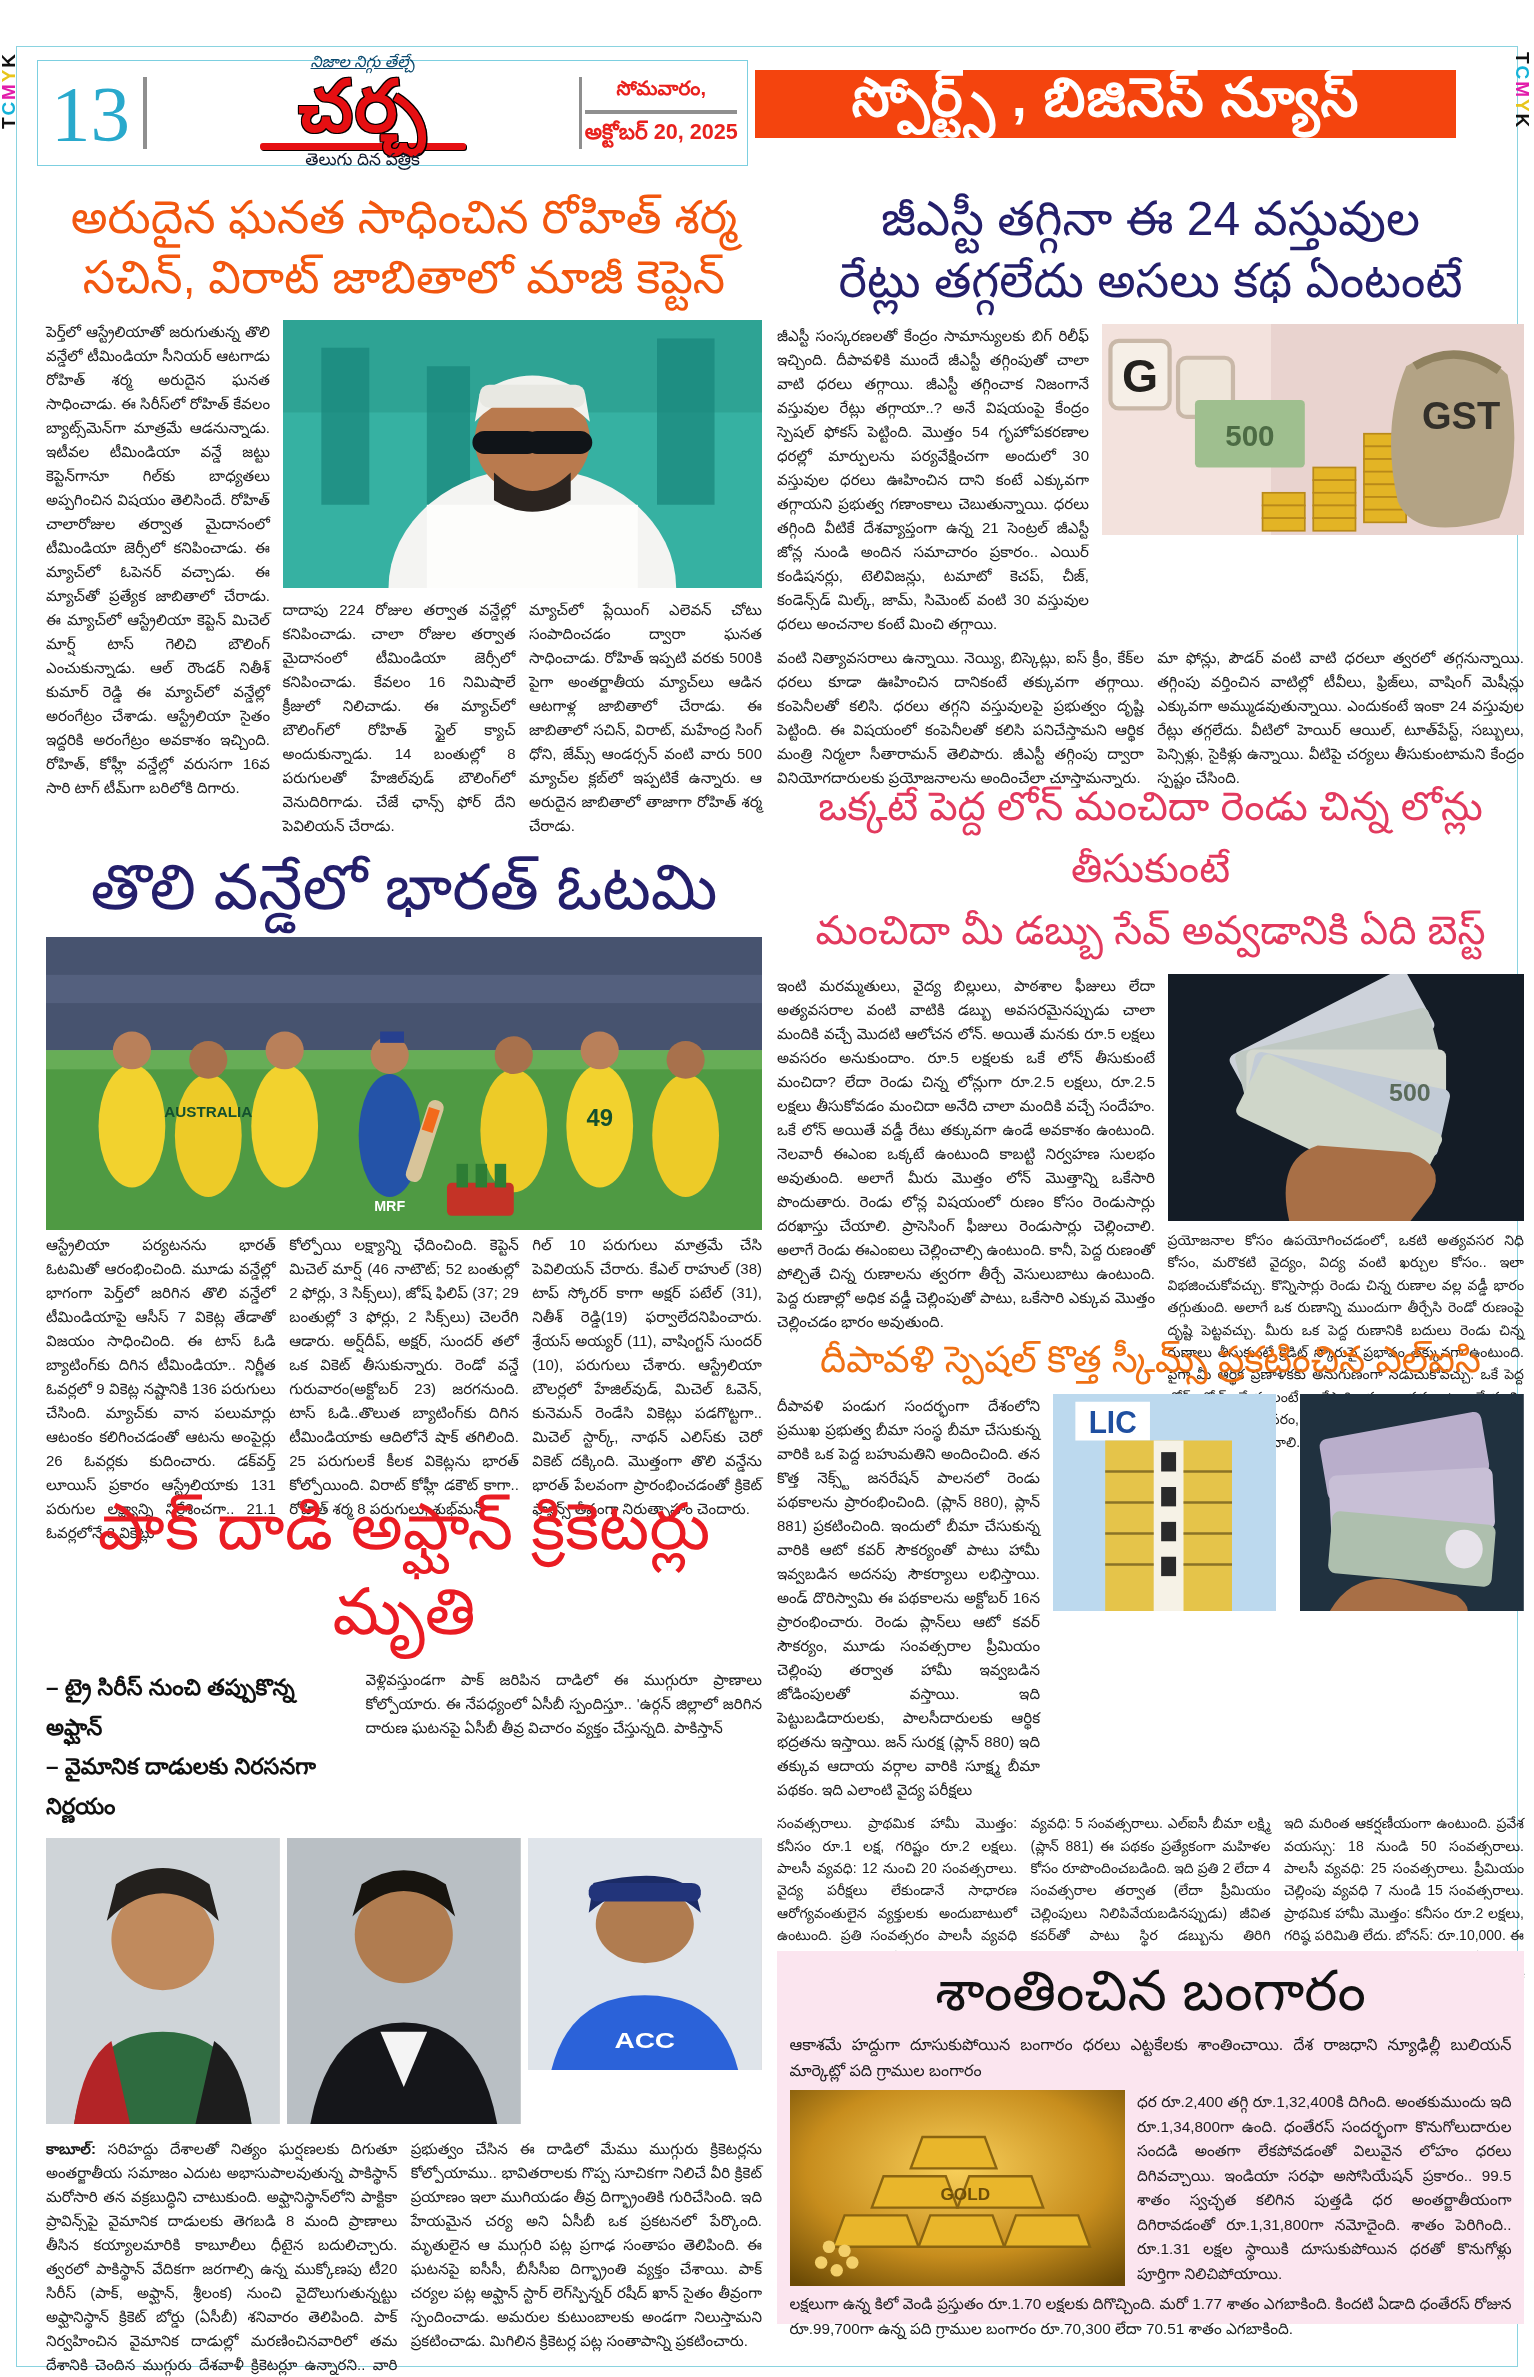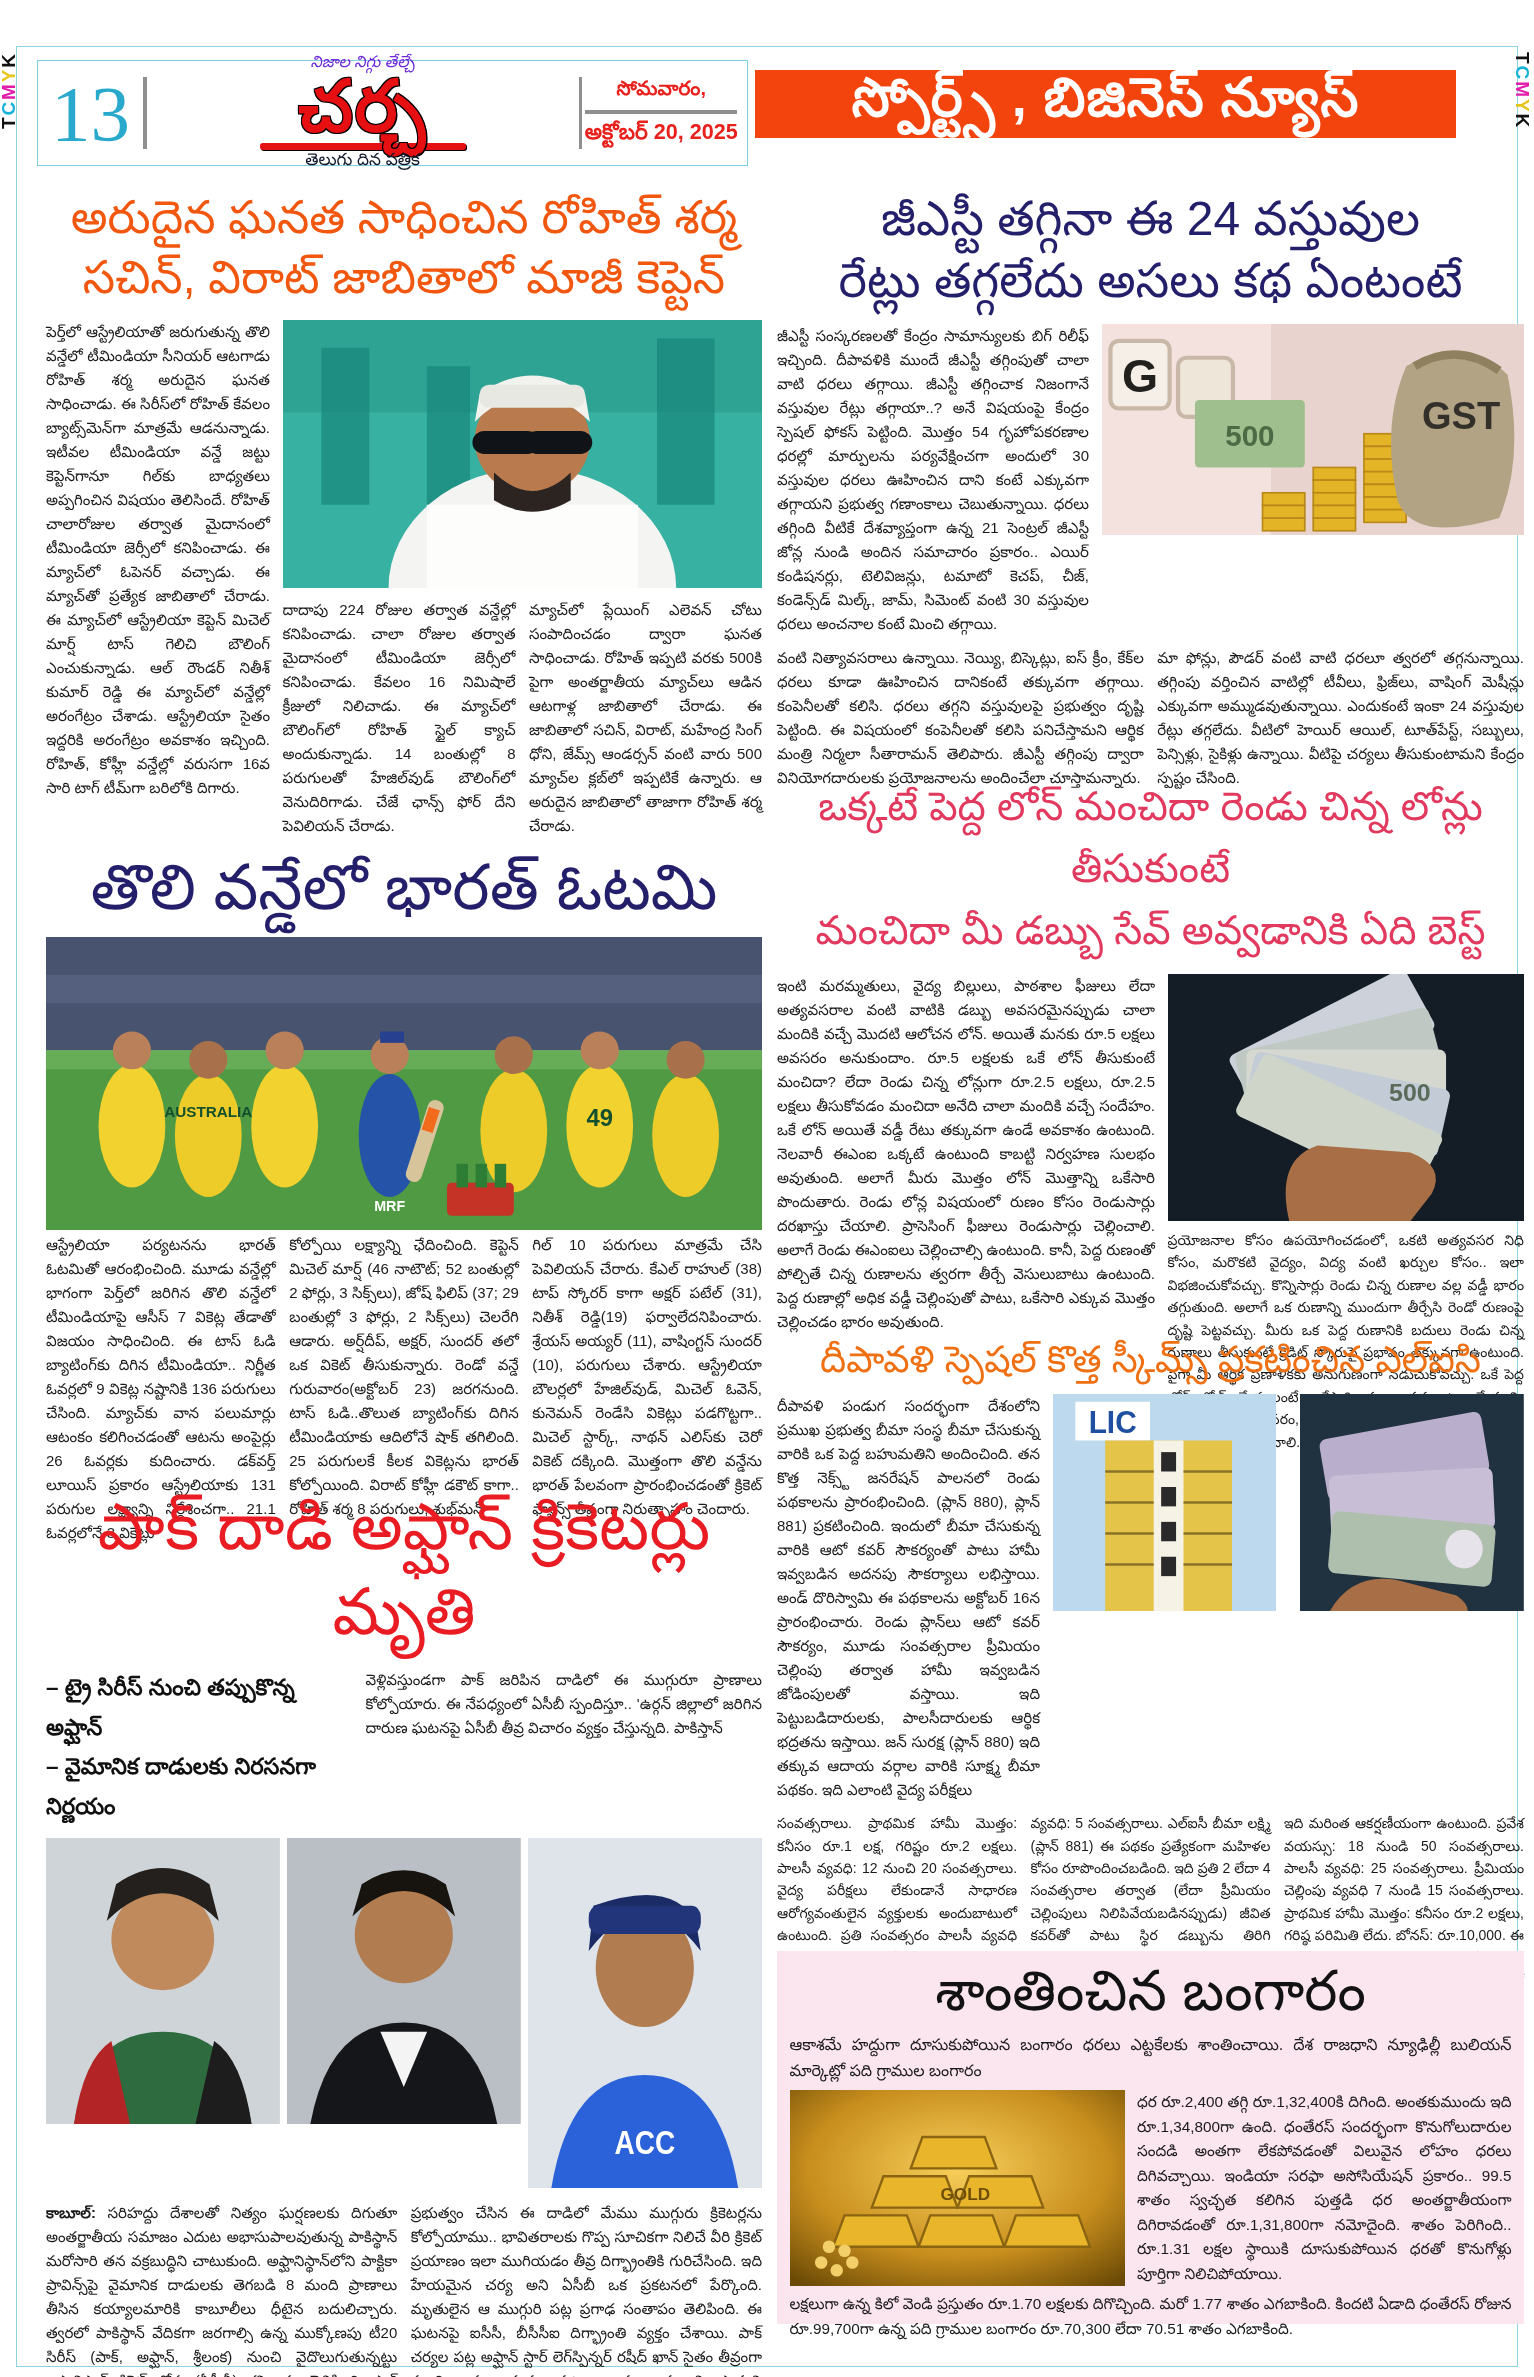--- a/index.html
+++ b/index.html
@@ -17,21 +17,21 @@
   .regmark span:nth-child(3){color:#e21caa;}
   .regmark span:nth-child(4){color:#e8c51b;}
   .regmark span:nth-child(5){color:#111;}
   
   .masthead-box{position:absolute;left:37px;top:60px;width:709px;height:104px;
     border:1.9px solid #7ccfe0;background:#fff;display:flex;align-items:center;}
   .page-num{width:105px;text-align:center;font-family:"Liberation Serif",serif;
     font-size:79px;color:#29a9cc;line-height:1;}
   .vbar{width:3.8px;height:72px;background:#8f8f8f;}
   .brand{flex:1;text-align:center;line-height:1;position:relative;top:-1.9px;}
-  .brand .tag-top{font-size:16px;color:#6d28d9;font-style:italic;}
+  .brand .tag-top{font-size:16px;color:#0c4a6e;font-style:italic;text-decoration:underline;}
   .brand .title{font-size:72px;font-weight:800;color:#e60f12;
     text-shadow:1.4px 1.4px 0 #000,-1px -1px 0 #000,1px -1px 0 #000,-1px 1px 0 #000;letter-spacing:1.9px;}
   .brand .underbar{width:206px;height:6.7px;background:#e60f12;margin:1px auto 1.9px;
     box-shadow:1px 1px 0 #000;border-radius:2.9px;}
   .brand .tag-bottom{font-size:17px;font-weight:normal;color:#0f172a;}
   .date-block{width:158px;text-align:center;color:#e8211d;font-weight:bold;padding-right:6.7px;}
   .date-block .d1{font-size:20px;}
   .date-block .rule{height:3.4px;background:#8f8f8f;margin:5.8px 2.9px;}
   .date-block .d2{font-size:21.6px;}
   .section-banner{position:absolute;left:755px;top:70px;width:701px;height:68px;
@@ -256,21 +256,21 @@
       </div>
       <div class="photo" style="flex:1;height:286px;">
         <svg viewBox="0 0 50 62" preserveAspectRatio="none">
           <rect width="50" height="62" fill="#b9bfc4"></rect>
           <circle cx="25" cy="21" r="10.5" fill="#b07c50"></circle>
           <path d="M14 17 q11 -11 22 0 l-2 -7 q-9 -6 -18 0 z" fill="#17140f"></path>
           <path d="M5 62 q4 -22 20 -22 q16 0 20 22 z" fill="#15161a"></path>
           <path d="M20 42 h10 l-5 12 z" fill="#f4f4f4"></path>
         </svg>
       </div>
-      <div class="photo" style="flex:1;height:350px;">
+      <div class="photo" style="flex:1;height:232px;">
         <svg viewBox="0 0 50 62" preserveAspectRatio="none">
           <rect width="50" height="62" fill="#dfe4ea"></rect>
           <circle cx="25" cy="23" r="10.5" fill="#b07c50"></circle>
           <path d="M13 20 q12 -13 24 0 l-1 -5 q-5 -8 -22 -3 z" fill="#1b2b66"></path>
           <rect x="13" y="12" width="24" height="5" rx="2" fill="#22347a"></rect>
           <path d="M5 62 q4 -20 20 -20 q16 0 20 20 z" fill="#2b62d9"></path>
           <text x="25" y="56" font-size="6" font-weight="bold" fill="#ffffff" text-anchor="middle">ACC</text>
         </svg>
       </div>
     </div>

